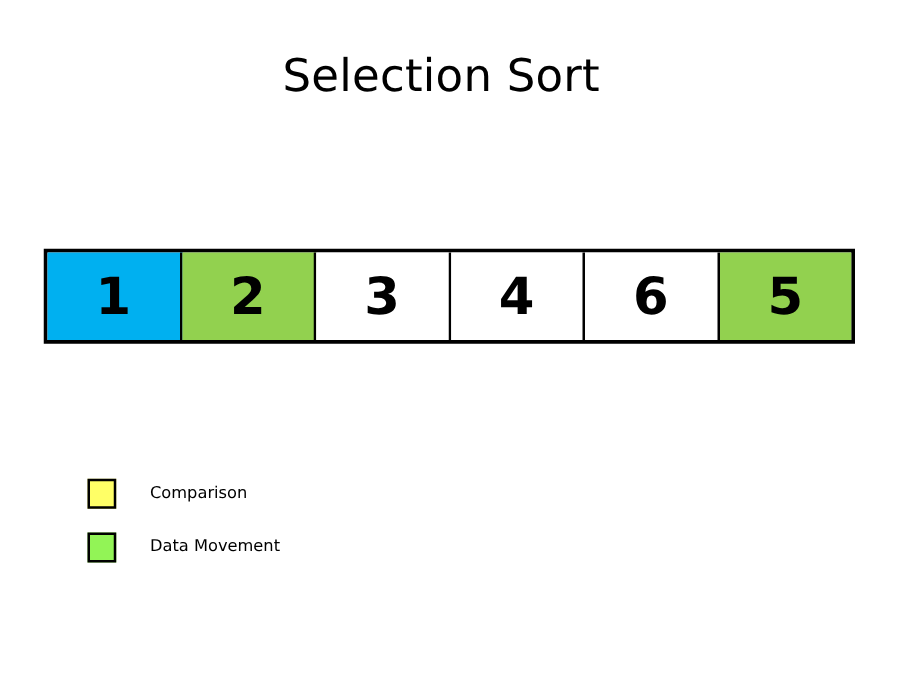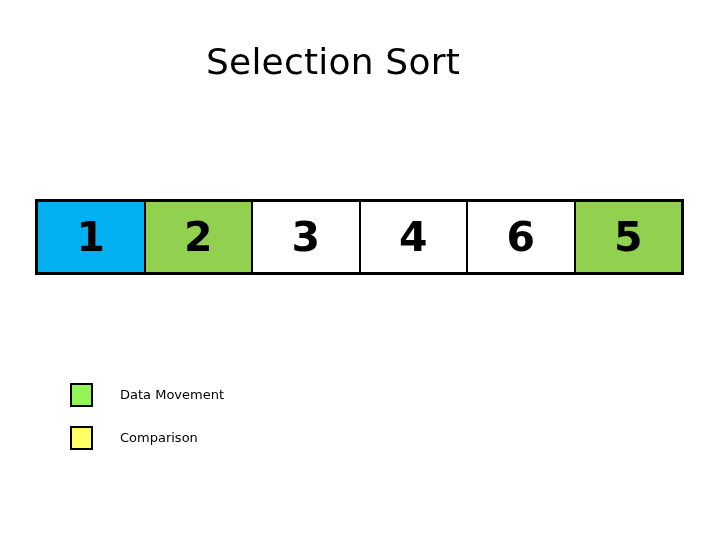--- a/index.html
+++ b/index.html
@@ -22,20 +22,21 @@
     top: 40px;
     width: 666px;
     text-align: center;
     font-family: "DejaVu Sans", sans-serif;
     font-size: 36px;
     font-weight: 400;
     color: #000000;
     letter-spacing: 0.2px;
     line-height: 44px;
     white-space: nowrap;
+    padding-left: 20px;
   }
 
   
   #array-container {
     position: absolute;
     left: 35px;
     top: 199px;
     width: 649px;
     height: 76px;
     display: flex;
@@ -126,23 +127,23 @@
 
   <div class="array-cell" style="background-color: rgb(146, 209, 79);">
     <span class="cell-value">5</span>
   </div>
 
 </div>
 
 <div id="legend">
 
   <div class="legend-row">
-    <span class="legend-swatch" style="background-color: rgb(146, 244, 86);"></span>
-    <span class="legend-label">Data Movement</span>
+    <span class="legend-swatch" style="background-color: rgb(255, 255, 102);"></span>
+    <span class="legend-label">Comparison</span>
   </div>
 
   <div class="legend-row">
-    <span class="legend-swatch" style="background-color: rgb(255, 255, 102);"></span>
-    <span class="legend-label">Comparison</span>
+    <span class="legend-swatch" style="background-color: rgb(146, 244, 86);"></span>
+    <span class="legend-label">Data Movement</span>
   </div>
 
 
 </div>
 
 </body></html>

